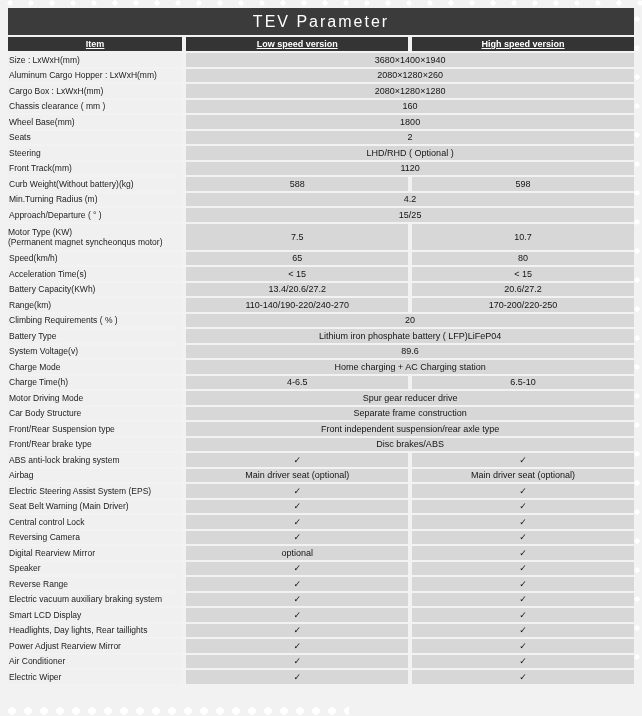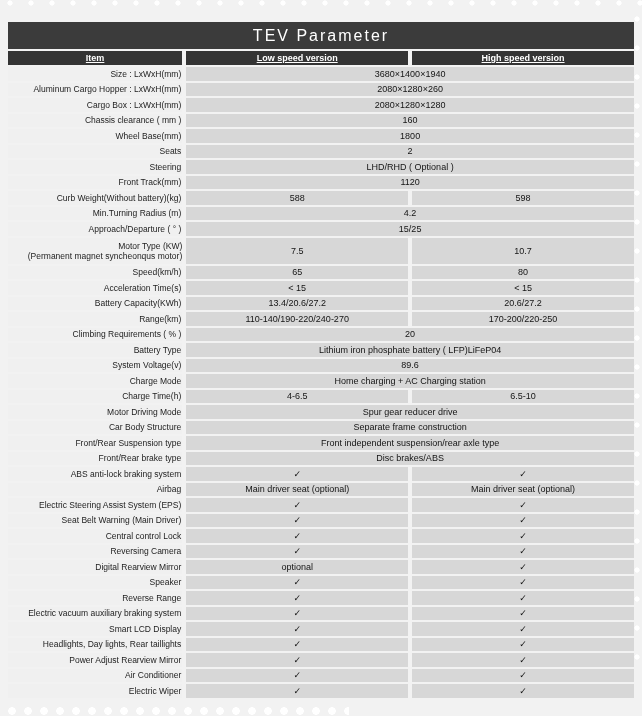--- a/index.html
+++ b/index.html
@@ -20,21 +20,21 @@
     position:absolute;bottom:0;left:4px;width:345px;height:10px;
     background-image:radial-gradient(circle at 8px 5px, #ffffff 3.6px, rgba(255,255,255,0) 4px);
     background-size:16px 10px;background-repeat:repeat-x;
   }
   .right-dots{
     position:absolute;top:14px;right:0;width:9px;height:650px;
     background-image:radial-gradient(circle at 4px 5px, #ffffff 2.4px, rgba(255,255,255,0) 2.8px);
     background-size:9px 29px;background-repeat:repeat-y;
   }
   table.spec{
-    position:absolute;left:4px;top:20px;
+    position:absolute;left:4px;top:6px;
     width:634px;
     border-collapse:separate;
     border-spacing:4px 2px;
     table-layout:fixed;
   }
   col.c-item{width:172px;}
   col.c-low{width:219px;}
   col.c-high{width:219px;}
   td{overflow:hidden;}
   td.title{
@@ -42,21 +42,21 @@
     height:25px;text-align:center;vertical-align:middle;
     font-size:16px;letter-spacing:2px;
   }
   td.hdr{
     background:#343434;color:#ffffff;
     height:12px;text-align:center;vertical-align:middle;
     font-size:9px;font-weight:bold;text-decoration:underline;
   }
   td.item{
     background:#f0f0f0;color:#1c1c1c;
-    height:11.5px;text-align:right;vertical-align:middle;
+    height:11.5px;text-align:left;vertical-align:middle;
     font-size:8.5px;line-height:10px;
   }
   td.val{
     background:#d7d7d7;color:#141414;
     height:11.5px;text-align:center;vertical-align:middle;
     font-size:9px;line-height:10px;
   }
   td.tall{padding:3px 0;}
   .l2{display:block;}
 </style>

